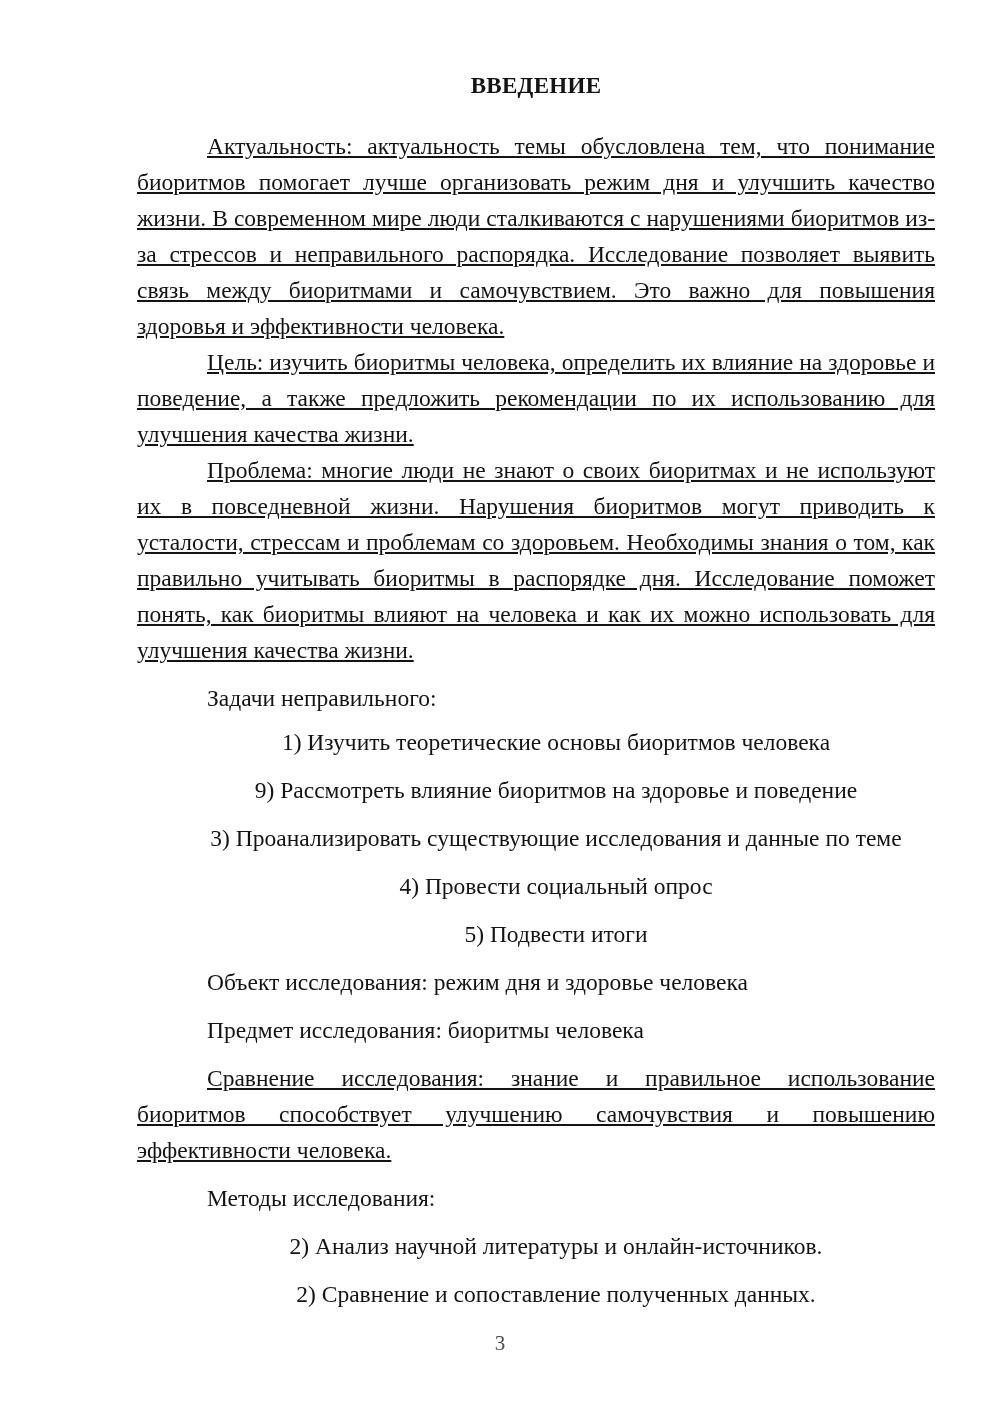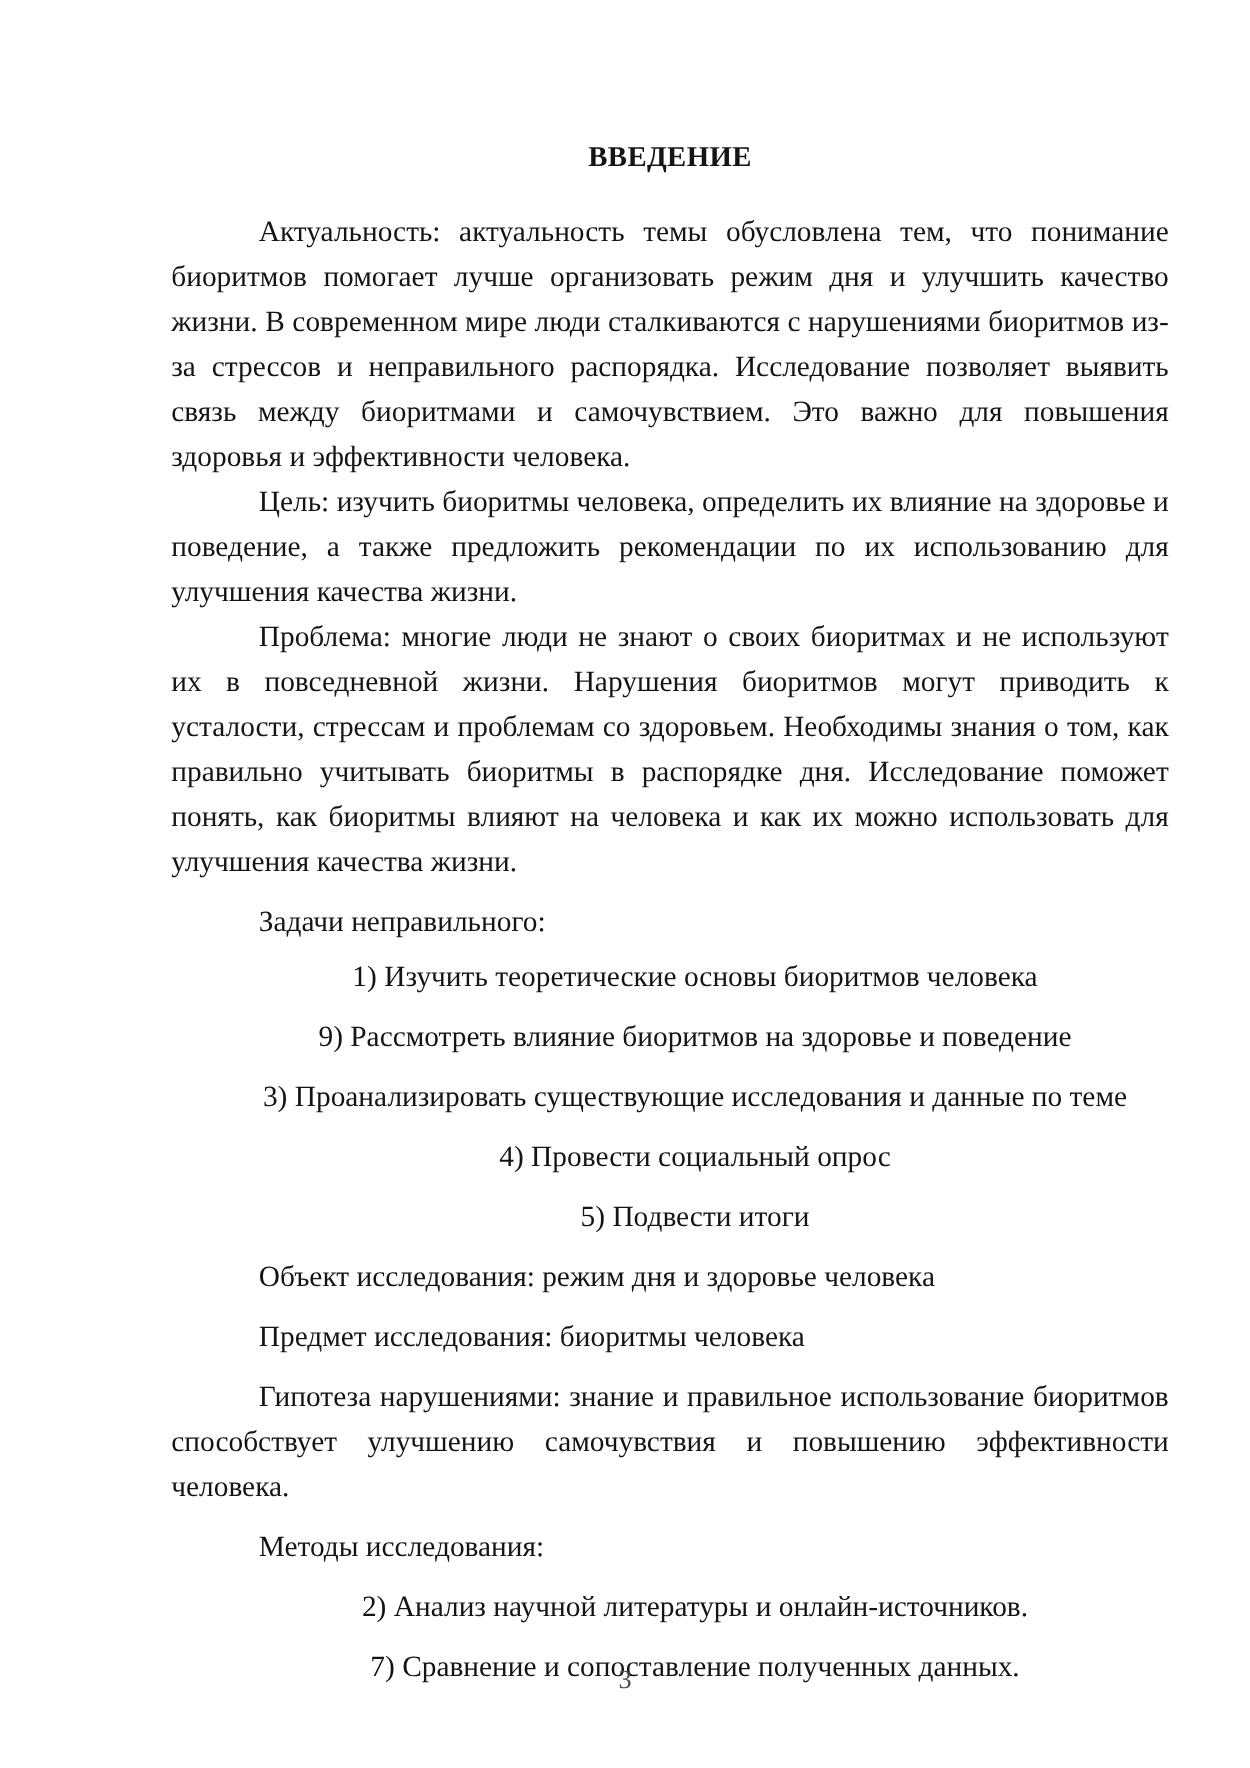--- a/index.html
+++ b/index.html
@@ -23,38 +23,39 @@
 
   .content {
     position: absolute;
     left: 137px;
     top: 0;
     width: 798px;
   }
 
   
   .doc-title {
-    margin: 16px;
-    padding-top: 98px;
+    margin: 0;
+    padding-top: 74px;
     text-align: center;
     font-size: 23px;
     font-weight: bold;
     letter-spacing: 0.3px;
     line-height: 1.0;
   }
 
   
   .para {
     margin: 0;
     font-size: 23.5px;
     line-height: 36px;
     text-align: justify;
     text-justify: inter-word;
     text-indent: 70px;
     hyphens: none;
+    text-decoration: underline;
   }
 
   .para.first {
     margin-top: 31px;
   }
 
   .para + .para {
     margin-top: 0;
   }
 
@@ -130,31 +131,31 @@
     <div class="sp-12"></div>
 
     <p class="sub-label">Объект исследования: режим дня и здоровье человека</p>
 
     <div class="sp-12"></div>
 
     <p class="sub-label">Предмет исследования: биоритмы человека</p>
 
     <div class="sp-12"></div>
 
-    <p class="para">Гипотеза нарушениями: знание и правильное использование биоритмов способствует улучшению самочувствия и повышению эффективности человека.</p>
+    <p class="para">Сравнение исследования: знание и правильное использование биоритмов способствует улучшению самочувствия и повышению эффективности человека.</p>
 
     <div class="sp-12"></div>
 
     <p class="sub-label">Методы исследования:</p>
 
     <div class="sp-12"></div>
 
     <p class="list-line">2) Анализ научной литературы и онлайн-источников.</p>
 
     <div class="sp-12"></div>
 
-    <p class="list-line">7) Сравнение и сопоставление полученных данных.</p>
+    <p class="list-line">2) Сравнение и сопоставление полученных данных.</p>
 
   </div>
 
   <div class="page-number">3</div>
 
 </div>
 
 </body></html>

